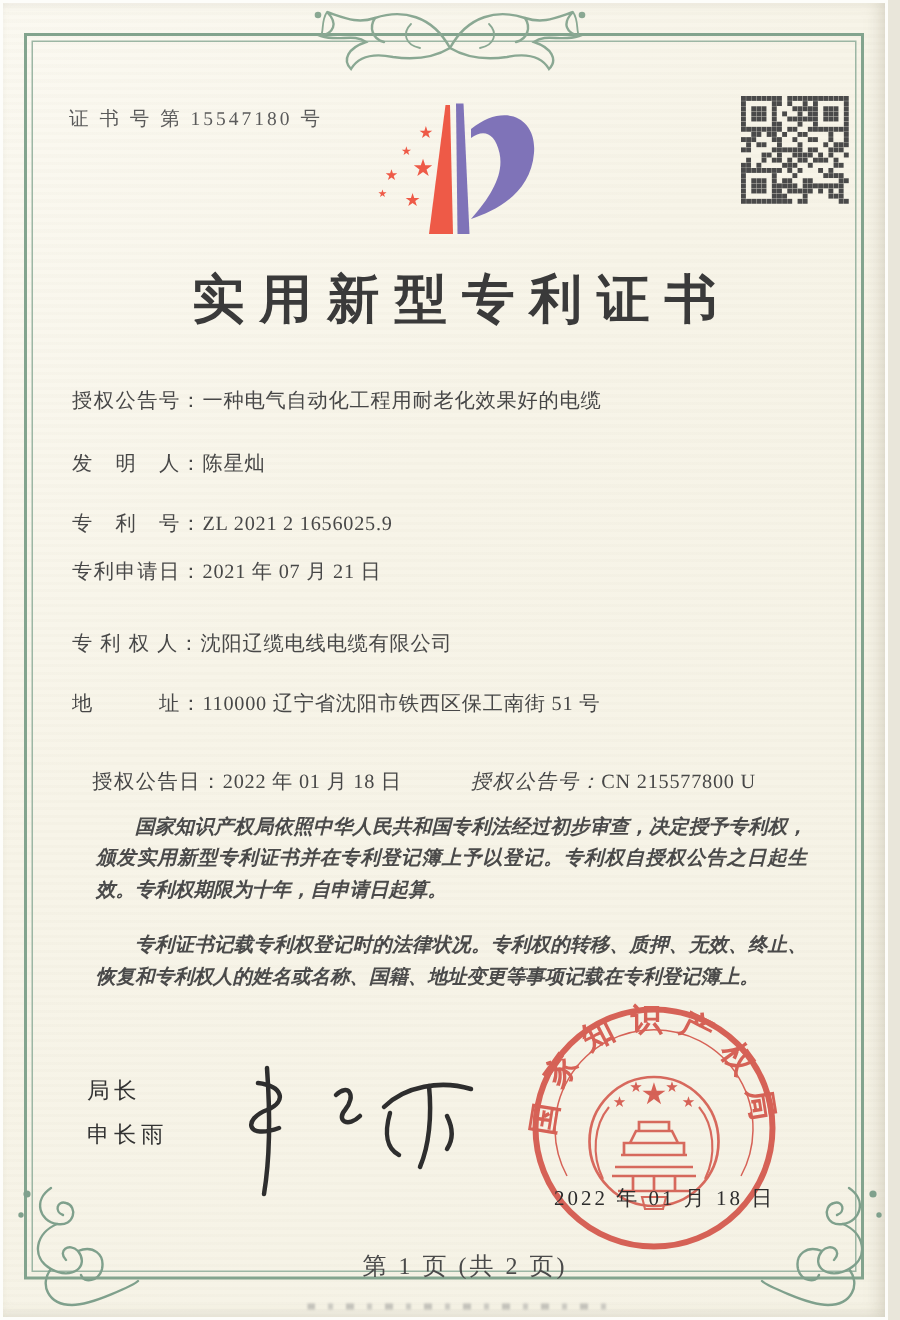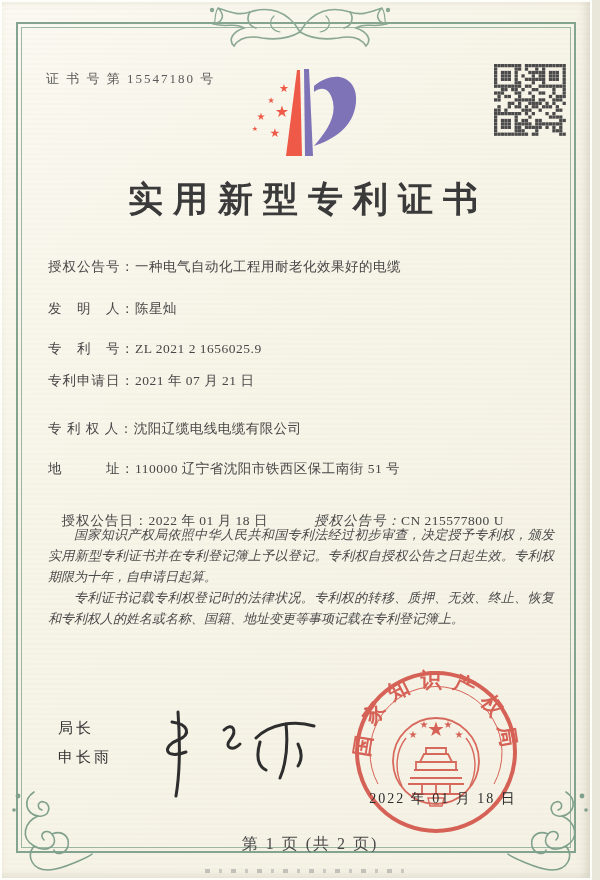--- a/index.html
+++ b/index.html
@@ -17,21 +17,21 @@
   .cert-no{position:absolute;left:46px;top:70px;font-size:13px;letter-spacing:2px;color:#5a5a5a;white-space:pre;}
   .title{position:absolute;left:12px;top:176px;width:100%;text-align:center;font-size:35px;font-weight:600;letter-spacing:10px;color:#3a3a3a;}
   .logo{position:absolute;left:230px;top:56px;}
   .qr{position:absolute;left:494px;top:64px;}
   .row{position:absolute;left:48px;width:520px;font-size:13.5px;color:#474747;white-space:pre;}
   .row .lab{letter-spacing:1px;}
   .row .val{letter-spacing:.5px;margin-top:26px;}
   .grant .lab2{margin-left:46px;font-style:italic;}
   .paras{position:absolute;left:48px;top:524px;width:506px;font-size:13px;line-height:1.62;color:#4a4a4a;
          font-style:italic;text-align:justify;}
-  .paras p{margin:0;text-indent:2em;}
+  .paras p{margin:16px;text-indent:2em;font-weight:bold;}
   .sig-block{position:absolute;left:58px;top:714px;font-size:15px;color:#333;letter-spacing:3px;line-height:1.9;font-style:normal;}
   .signature{position:absolute;left:128px;top:700px;}
   .seal{position:absolute;left:350px;top:666px;mix-blend-mode:multiply;opacity:.92;}
   .seal-date{position:absolute;left:358px;top:790px;width:170px;text-align:center;font-size:14px;color:#2d2d2d;letter-spacing:2px;white-space:pre;}
   .footer{position:absolute;left:14px;top:834px;width:100%;text-align:center;font-size:16px;color:#4a4a4a;letter-spacing:2px;white-space:pre;}
   .cut-text{position:absolute;left:205px;top:869px;width:200px;height:4px;filter:blur(.6px);opacity:.45;
     background:repeating-linear-gradient(90deg,#8a8a8a 0 5px,transparent 5px 14px,#9a9a9a 14px 17px,transparent 17px 26px);}
   svg text{font-family:"Liberation Serif","DejaVu Serif",serif;}
 </style>
 </head>

